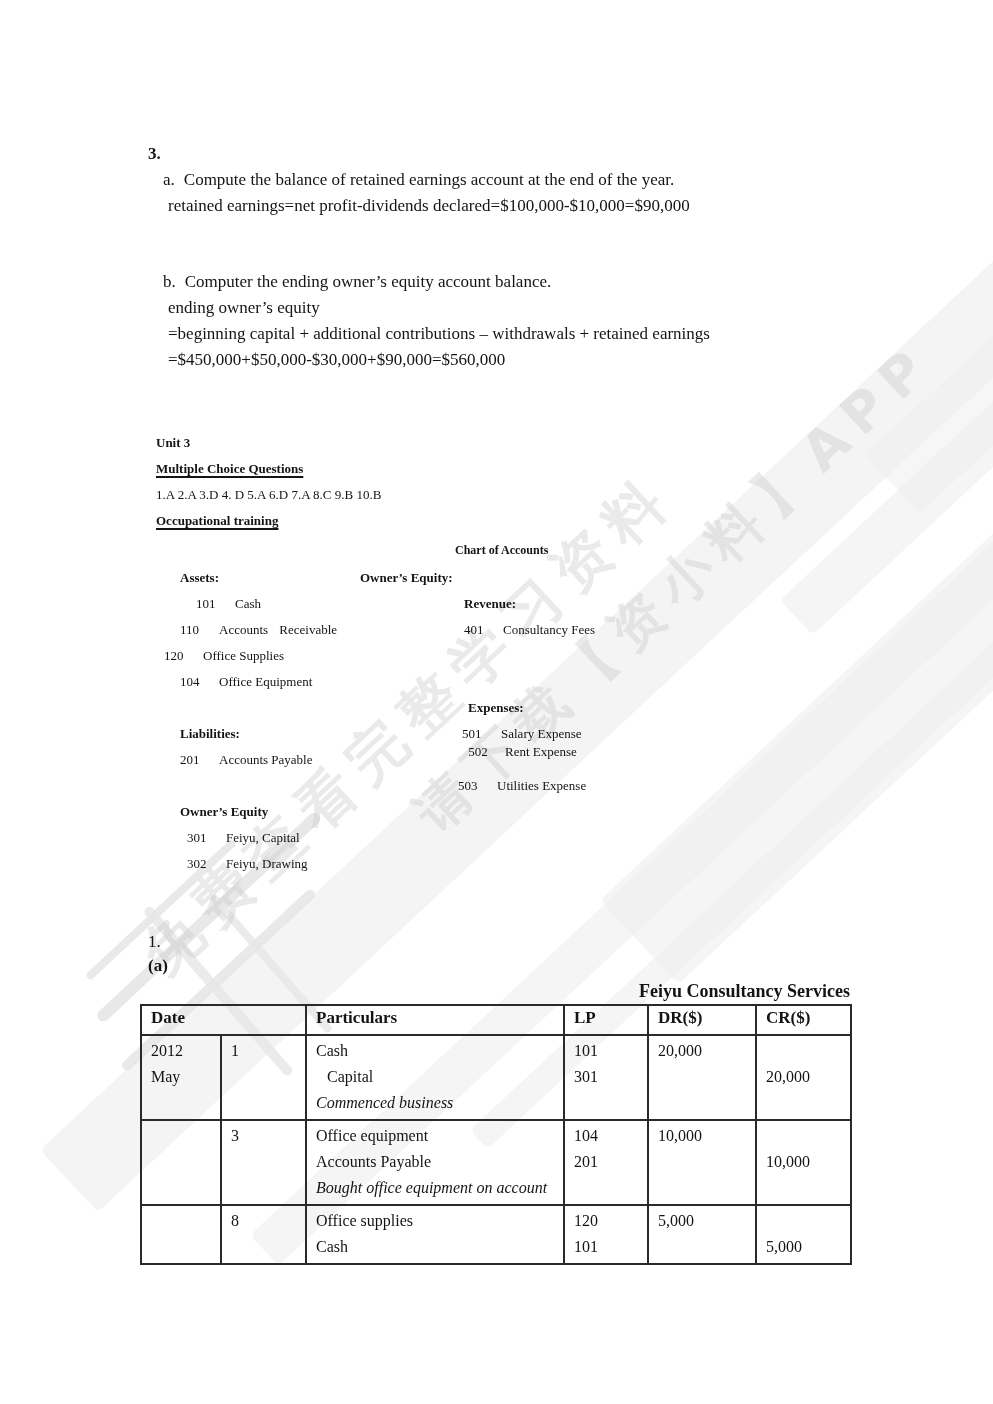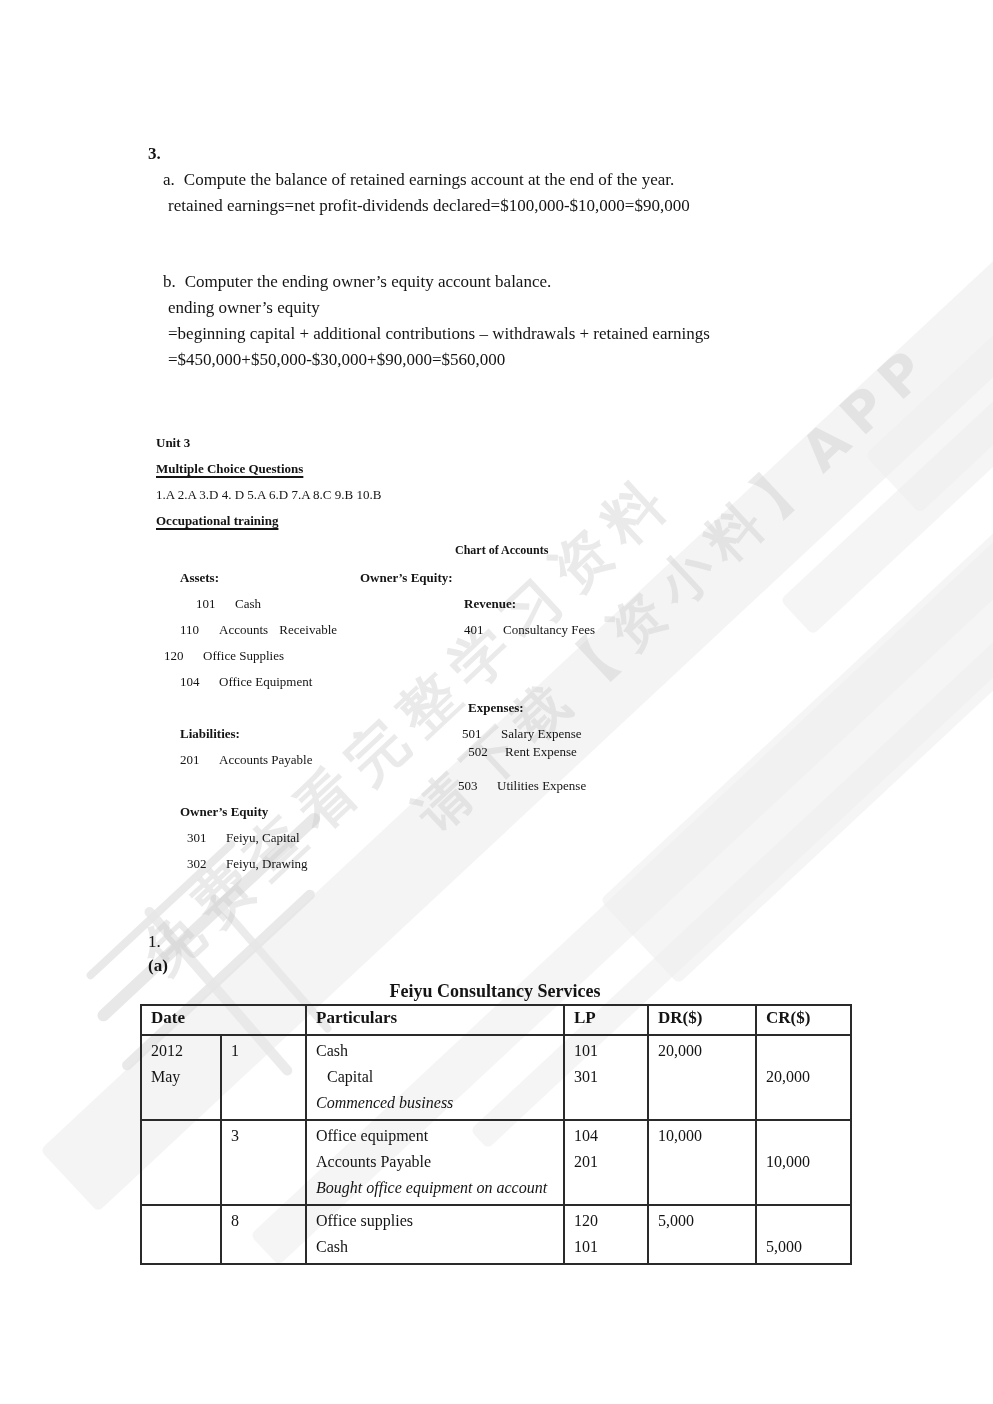--- a/index.html
+++ b/index.html
@@ -24,21 +24,21 @@
   .sec3 .work{margin-left:20px;}
   .gap50{margin-top:50px;}
 
   .unit3{left:156px;top:430px;font-size:13px;line-height:26px;}
 
   .coa-title{font-size:12px;}
   .coa{font-size:13px;line-height:16px;white-space:nowrap;}
   .coa .code{display:inline-block;min-width:24px;margin-right:15px;}
 
   .jhead{font-size:17px;line-height:24px;}
-  .jtitle{width:710px;text-align:center;font-size:18px;}
+  .jtitle{width:710px;text-align:right;font-size:18px;}
 
   table.journal{border-collapse:collapse;table-layout:fixed;width:710px;font-size:16px;padding-left:16px;}
   table.journal td,table.journal th{border:2px solid #2a2a2a;vertical-align:top;
       padding:2px 6px 3px 9px;overflow:hidden;}
   table.journal th{font-size:17px;text-align:left;height:23px;}
   .ln{height:26px;line-height:26px;white-space:nowrap;}
   .indent{padding-left:11px;}
   .narr{line-height:26px;font-style:italic;}
   .just{text-align:justify;}
 </style>

